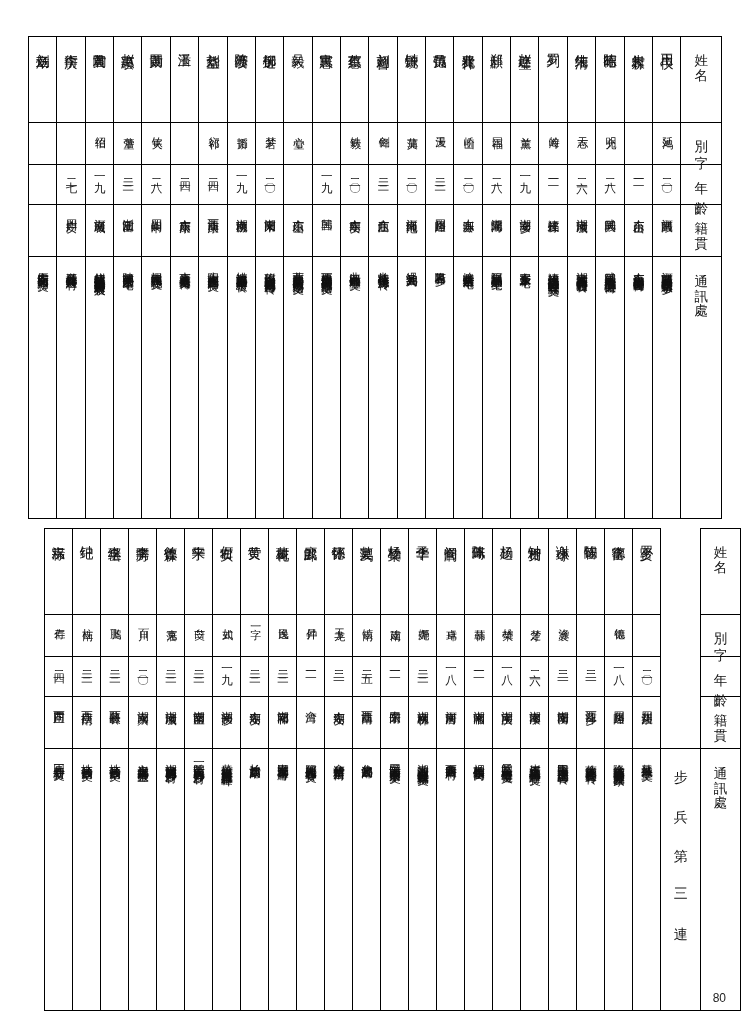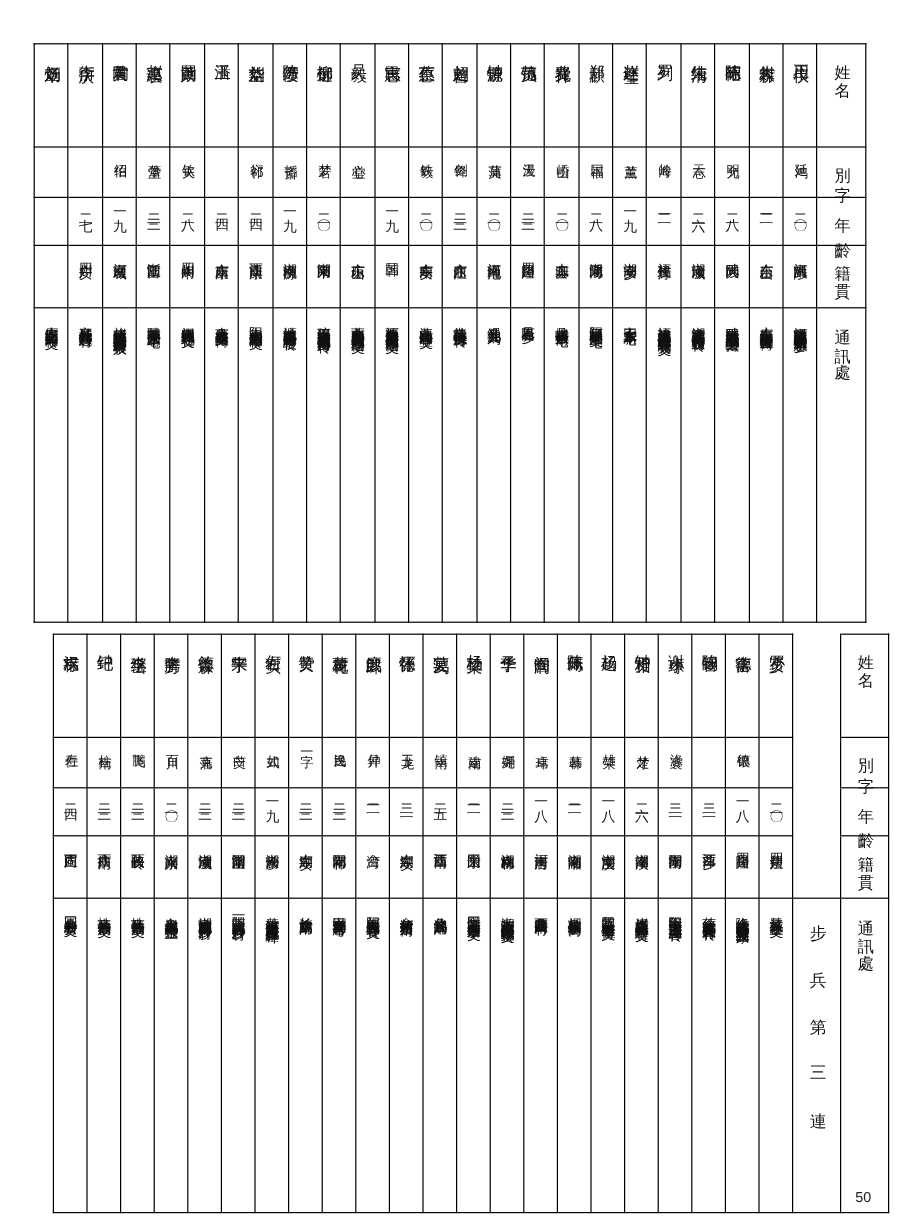--- a/index.html
+++ b/index.html
@@ -870,14 +870,14 @@
           <td class="unit">
             <span class="vt">步　兵　第　三　連</span>
           </td>
           <td class="hdr-cell">
             <span class="vt">通　訊　處</span>
           </td>
         </tr>
     </tbody>
   </table>
 
-  <div class="pageno">50</div>
+  <div class="pageno">80</div>
 </div>
 
 </body></html>

